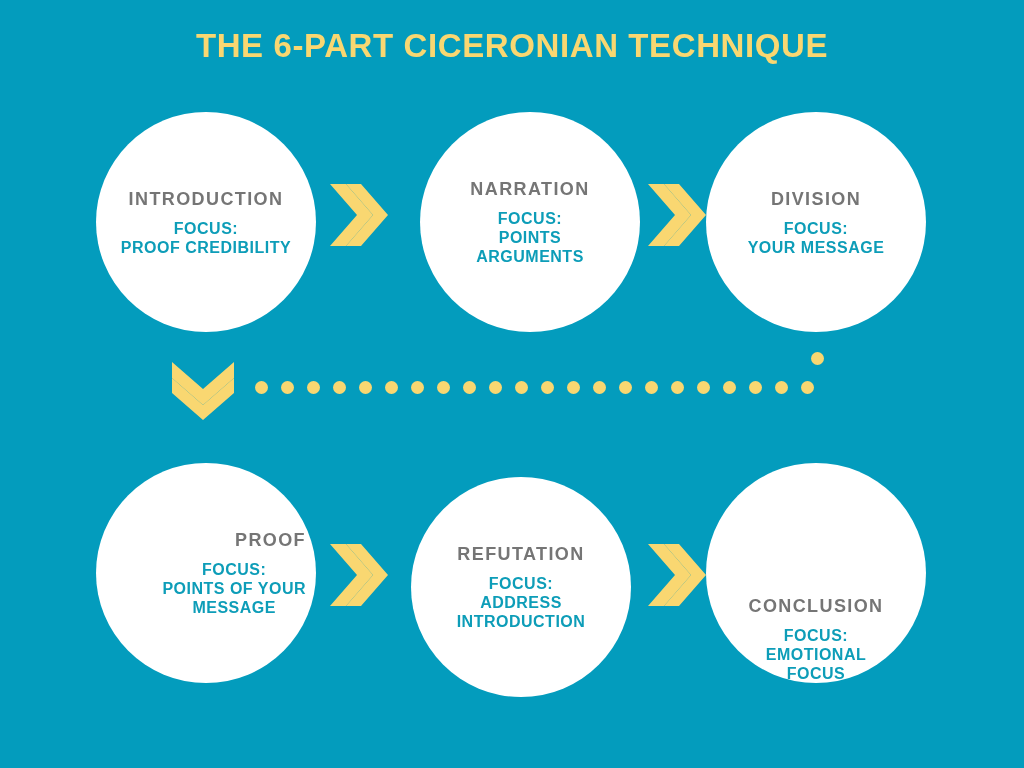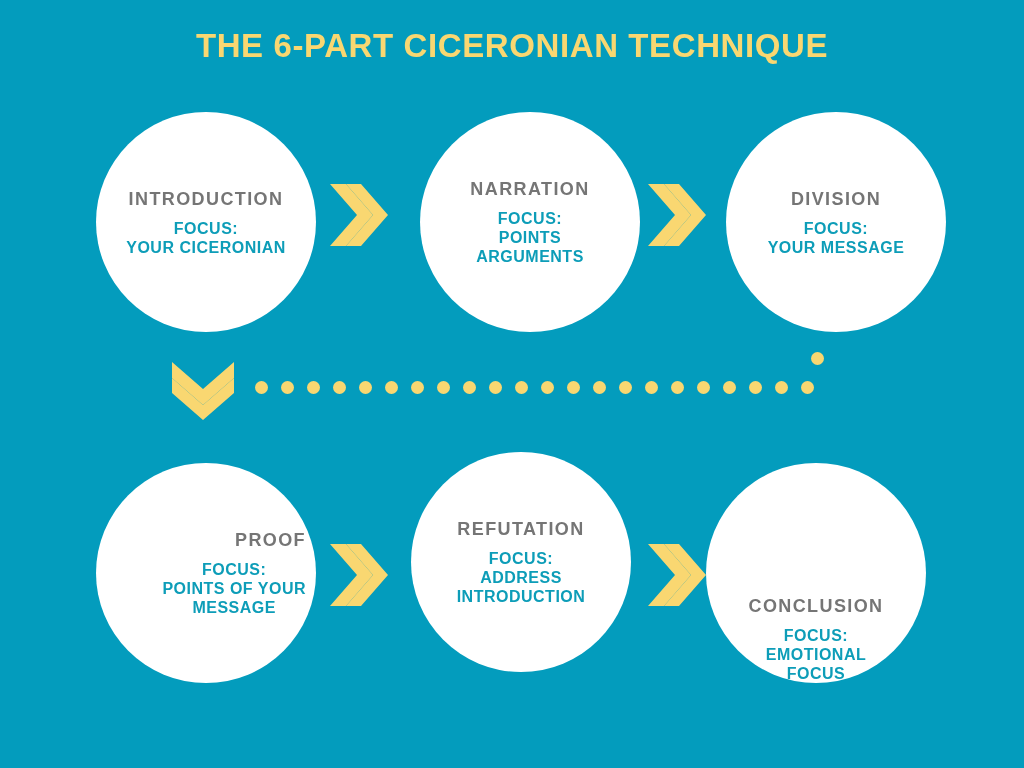--- a/index.html
+++ b/index.html
@@ -65,23 +65,23 @@
     font-weight: bold;
     letter-spacing: 0.5px;
     line-height: 19px;
     text-align: center;
   }
   .node-focus div { white-space: nowrap; }
 
   
   #node-introduction { left: 96px;  top: 112px; }
   #node-narration    { left: 420px; top: 112px; }
-  #node-division     { left: 726px; top: 112px; }
+  #node-division     { left: 706px; top: 112px; }
   #node-proof        { left: 96px;  top: 463px; align-items: flex-end; }
-  #node-refutation   { left: 411px; top: 452px; }
+  #node-refutation   { left: 411px; top: 477px; }
   #node-conclusion   { left: 706px; top: 463px; justify-content: flex-end; }
 
   
   .chev {
     position: absolute;
     width: 58px;
     height: 62px;
   }
   .chev svg { display: block; width: 100%; height: 100%; }
 
@@ -113,21 +113,21 @@
 <body>
 
 <div id="stage">
 
   <div class="title">THE 6-PART CICERONIAN TECHNIQUE</div>
 
   <div class="node" id="node-introduction">
     <div class="node-title">INTRODUCTION</div>
     <div class="node-focus">
       <div>FOCUS:</div>
-      <div>YOUR CICERONIAN</div>
+      <div>PROOF CREDIBILITY</div>
     </div>
   </div>
 
   <div class="node" id="node-narration">
     <div class="node-title">NARRATION</div>
     <div class="node-focus">
       <div>FOCUS:</div>
       <div>POINTS</div>
       <div>ARGUMENTS</div>
     </div>

